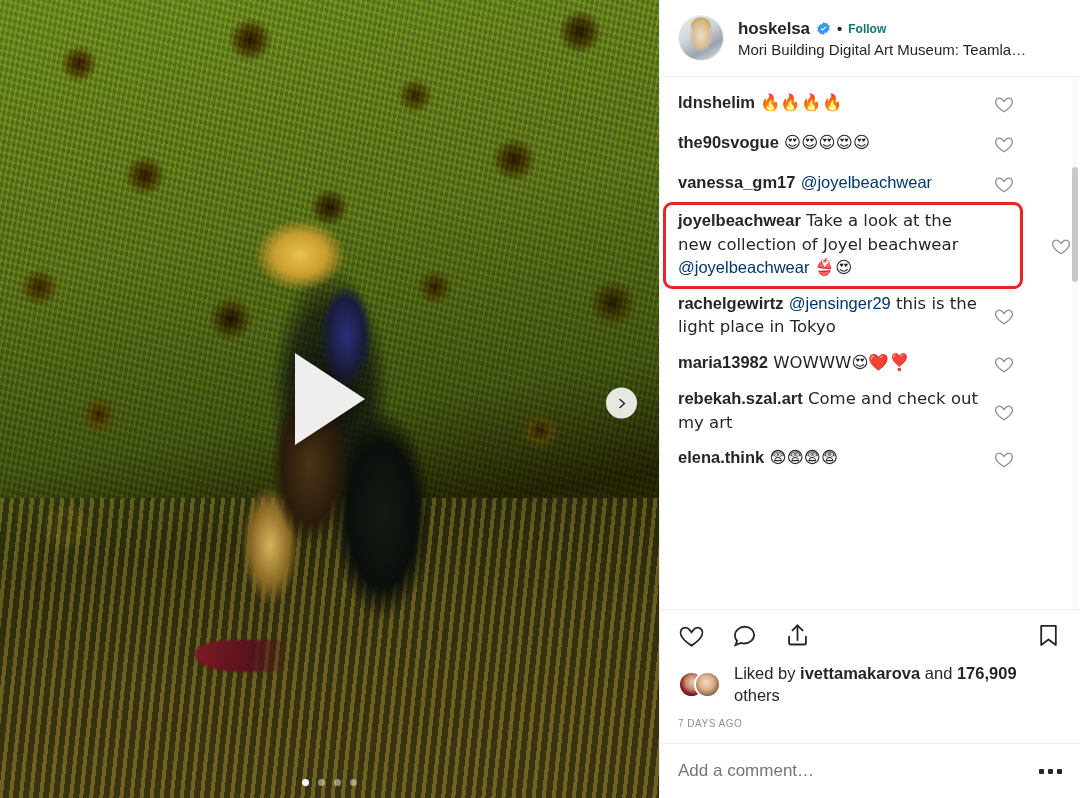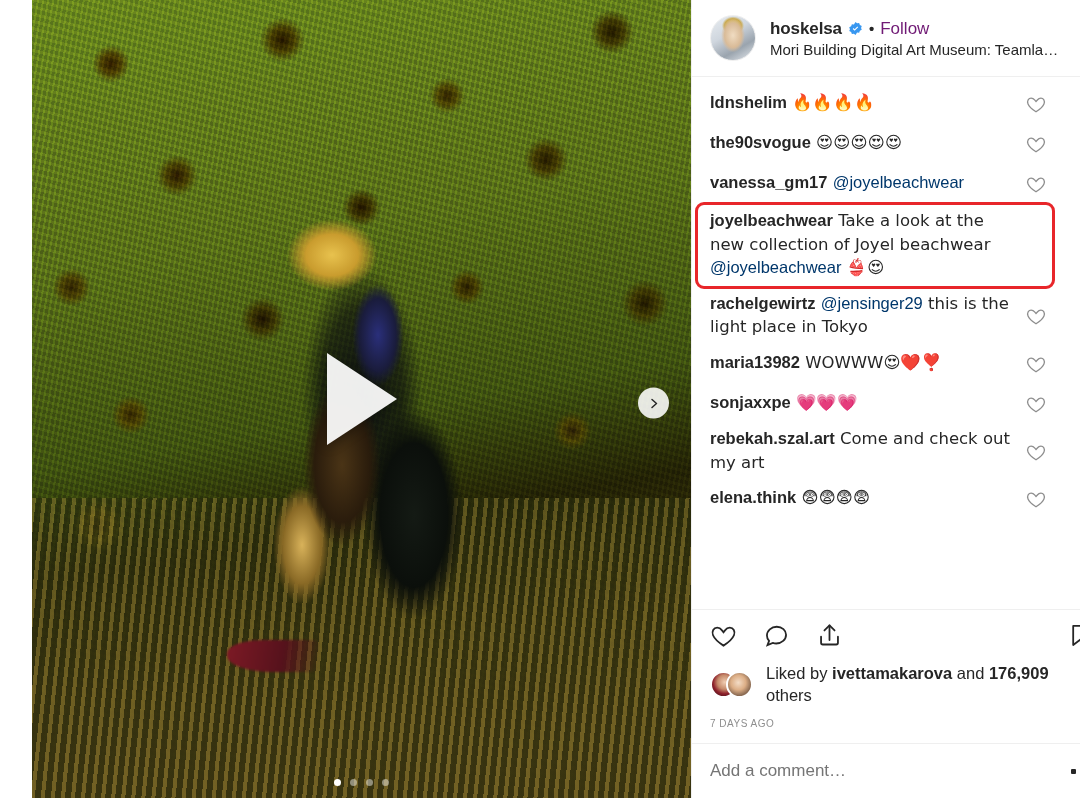--- a/index.html
+++ b/index.html
@@ -1,21 +1,21 @@
 <!DOCTYPE html>
 <html><head>
 <meta charset="utf-8">
 <style>
   * { box-sizing: border-box; margin: 0; padding: 0; }
   html, body {
     width: 1080px; height: 798px;
     font-family: "Liberation Sans", sans-serif;
     background: #fff; overflow: hidden;
   }
-  #root { display: flex; width: 1080px; height: 798px; background:#fff;padding-left:32px; }
+  #root { display: flex; width: 1080px; height: 798px; background:#fff; }
 
   
   .media {
     position: relative;
     width: 659px; height: 798px;
     overflow: hidden;
     background: #0d1408;
     flex: 0 0 659px;
   }
   .art {
@@ -112,21 +112,21 @@
       radial-gradient(ellipse 14px 20px at 50% 44%, #f0dcc2 0%, #d9bb98 60%, rgba(200,180,160,0) 85%),
       radial-gradient(ellipse 12px 10px at 50% 22%, #e8cf7a 0%, #c9a94e 70%, rgba(180,150,80,0) 92%),
       linear-gradient(150deg, #e9edf1 0%, #cfd6de 40%, #9aa4ae 70%, #e8ecf0 100%);
     border:1px solid #efefef;
   }
   .hdr-text{ display:flex; flex-direction:column; gap:2px; min-width:0; }
   .hdr-line1{ display:flex; align-items:center; gap:6px; }
   .username{ font-size:17px; font-weight:700; color:#262626; letter-spacing:-.1px; }
   .verified{ width:15px; height:15px; flex:0 0 15px; }
   .dot-sep{ color:#262626; font-size:15px; font-weight:700; line-height:1; }
-  .follow{ color:#701a75; font-size:17px; font-weight:400; cursor:pointer; }
+  .follow{ color:#0f766e; font-size:12px; font-weight:700; cursor:pointer; }
   .location{
     font-size:15px; color:#262626; white-space:nowrap;
     overflow:hidden; text-overflow:ellipsis; max-width:330px;
   }
 
   .comments-wrap{
     position:relative; flex:1 1 auto; overflow:hidden;
     border-top:1px solid #efefef;
   }
   .comments{ padding:6px 0 0 0; }
@@ -263,26 +263,20 @@
               </svg></span>
           </div>
           <div class="comment">
             <div class="ctext"><span class="cuser">rachelgewirtz</span><span class="emoji"> </span><span class="mention">@jensinger29</span><span class="emoji"> this is the light place in Tokyo</span></div>
             <span class="heart-sm"><svg width="22" height="22" viewBox="0 0 24 24" fill="none" stroke="#8e8e8e" stroke-width="1.4">
                 <path d="M12 20.5s-7-4.5-8.7-8.6C2 8.6 3.8 5.6 6.7 5.6c1.8 0 3 1 3.8 2l1.5 1.8 1.5-1.8c.8-1 2-2 3.8-2 2.9 0 4.7 3 3.4 6.3C19 16 12 20.5 12 20.5z"></path>
               </svg></span>
           </div>
           <div class="comment">
             <div class="ctext"><span class="cuser">maria13982</span><span class="emoji"> WOWWW😍❤️❣️</span></div>
-            <span class="heart-sm"><svg width="22" height="22" viewBox="0 0 24 24" fill="none" stroke="#8e8e8e" stroke-width="1.4">
-                <path d="M12 20.5s-7-4.5-8.7-8.6C2 8.6 3.8 5.6 6.7 5.6c1.8 0 3 1 3.8 2l1.5 1.8 1.5-1.8c.8-1 2-2 3.8-2 2.9 0 4.7 3 3.4 6.3C19 16 12 20.5 12 20.5z"></path>
-              </svg></span>
-          </div>
-          <div class="comment">
-            <div class="ctext"><span class="cuser">sonjaxxpe</span><span class="emoji"> 💗💗💗</span></div>
             <span class="heart-sm"><svg width="22" height="22" viewBox="0 0 24 24" fill="none" stroke="#8e8e8e" stroke-width="1.4">
                 <path d="M12 20.5s-7-4.5-8.7-8.6C2 8.6 3.8 5.6 6.7 5.6c1.8 0 3 1 3.8 2l1.5 1.8 1.5-1.8c.8-1 2-2 3.8-2 2.9 0 4.7 3 3.4 6.3C19 16 12 20.5 12 20.5z"></path>
               </svg></span>
           </div>
           <div class="comment">
             <div class="ctext"><span class="cuser">rebekah.szal.art</span><span class="emoji"> Come and check out my art</span></div>
             <span class="heart-sm"><svg width="22" height="22" viewBox="0 0 24 24" fill="none" stroke="#8e8e8e" stroke-width="1.4">
                 <path d="M12 20.5s-7-4.5-8.7-8.6C2 8.6 3.8 5.6 6.7 5.6c1.8 0 3 1 3.8 2l1.5 1.8 1.5-1.8c.8-1 2-2 3.8-2 2.9 0 4.7 3 3.4 6.3C19 16 12 20.5 12 20.5z"></path>
               </svg></span>
           </div>

